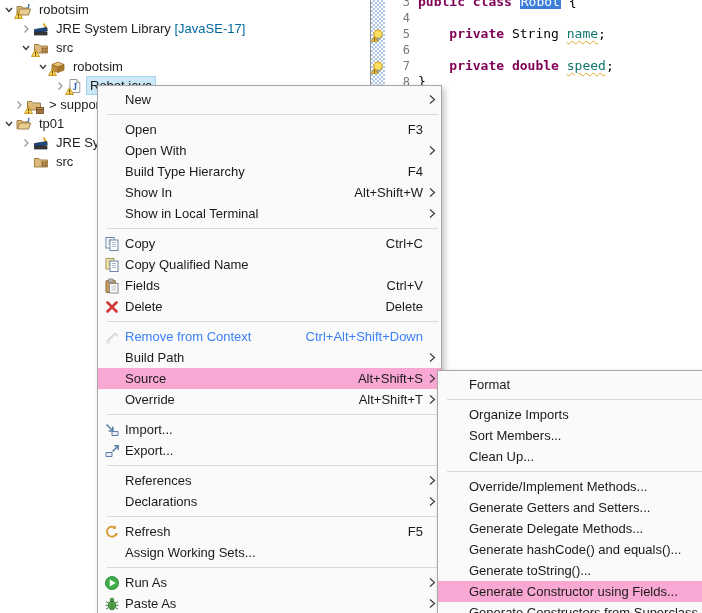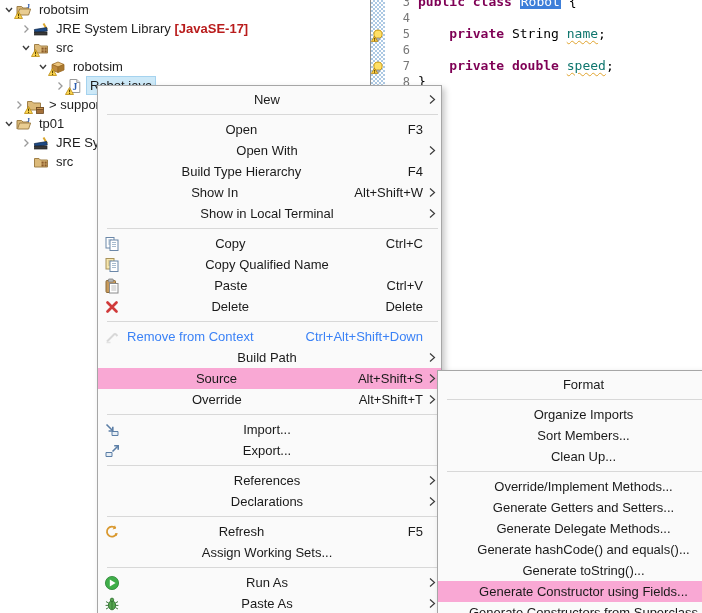--- a/index.html
+++ b/index.html
@@ -7,21 +7,21 @@
   
   .tree{position:absolute;left:0;top:0;width:370px;height:180px;z-index:1;}
   .trow{position:absolute;left:0;height:19px;display:flex;align-items:center;font-size:13px;color:#1e1e1e;white-space:nowrap;}
   .chev{width:14px;height:14px;flex:none;display:flex;align-items:center;justify-content:center;}
   .ticon{position:relative;width:16px;height:16px;flex:none;margin-right:4px;}
   .ticon svg{display:block;}
   .ovl{position:absolute;left:-2px;bottom:-1px;width:9px;height:8px;}
   .ovr{position:absolute;right:-2px;bottom:-1px;width:8px;height:8px;}
   .tlabel{padding:1px 3px;}
   .tlabel.sel{background:#cde9f8;outline:1px solid #a5d3ef;}
-  .tsuffix{color:#b91c1c;font-weight:bold;}
+  .tsuffix{color:#0369a1;}
   
   .editor{position:absolute;left:370px;top:0;width:332px;height:92px;z-index:1;border-left:1px solid #8f8f8f;background:#fff;}
   .annbar{position:absolute;left:0;top:0;width:14px;height:88px;
     background-image:linear-gradient(45deg,#adc9e3 25%,transparent 25%,transparent 75%,#adc9e3 75%),
                      linear-gradient(45deg,#adc9e3 25%,#fff 25%,#fff 75%,#adc9e3 75%);
     background-position:0 0,2px 2px;background-size:4px 4px;}
   .gicon{position:absolute;left:0;width:14px;height:13px;}
   .nums{position:absolute;left:15px;top:-6px;width:24px;text-align:right;color:#787878;
     font-family:"DejaVu Sans Mono",monospace;font-size:12px;line-height:16px;}
   .codecol{position:absolute;left:47px;top:-6px;right:0;font-family:"DejaVu Sans Mono",monospace;
@@ -32,21 +32,21 @@
   
   .menu{position:absolute;background:#fafafa;border:1px solid #a6a6a6;box-shadow:3px 3px 6px rgba(0,0,0,.22);padding-top:3px;}
   #context-menu{left:97px;top:85px;width:343px;z-index:10;}
   #source-submenu{left:437px;top:370px;width:292px;z-index:11;}
   .mitem{height:21px;display:flex;align-items:center;font-size:13px;color:#1a1a1a;cursor:default;}
   .mitem.hl{background:#f9a8d4;}
   .mitem.dis .mlabel,.mitem.dis .mshort{color:#3b82f6;}
   .mitem.dis .mgut{opacity:.55;}
   .mgut{width:27px;flex:none;display:flex;align-items:center;justify-content:center;}
   #source-submenu .mgut{width:31px;}
-  .mlabel{flex:1;white-space:nowrap;padding-right:14px;text-align:center;}
+  .mlabel{flex:1;white-space:nowrap;padding-right:14px;}
   .mshort{white-space:nowrap;color:#1a1a1a;margin-left:36px;}
   .marr{width:18px;flex:none;display:flex;align-items:center;justify-content:center;}
   .msep{border-top:1px solid #d8d8d8;margin:4px 3px 4px 9px;height:0;}
 </style>
 </head>
 <body>
 
 <div class="tree" id="tree">
     <div class="trow" style="top: 0px; padding-left: 2px;">
       <span class="chev">
@@ -335,21 +335,21 @@
     </div>
     <div class="mitem">
       <span class="mgut">
         <svg width="16" height="16" viewBox="0 0 16 16">
           <rect x="2" y="2.5" width="9.5" height="12" rx="1" fill="#c89a5a" stroke="#8a6a3a" stroke-width="1"></rect>
           <rect x="4.3" y="1" width="5" height="3" rx=".8" fill="#b9b9b9" stroke="#7e7e7e" stroke-width=".8"></rect>
           <rect x="5.5" y="5.5" width="8.5" height="9.5" fill="#fff" stroke="#8a8a8a" stroke-width="1"></rect>
           <path d="M7.3 8 h5 M7.3 10 h5 M7.3 12 h5" stroke="#b5b5b5" stroke-width=".9"></path>
         </svg>
       </span>
-      <span class="mlabel">Paste</span>
+      <span class="mlabel">Fields</span>
       <span class="mshort">Ctrl+V</span>
       <span class="marr"></span>
     </div>
     <div class="mitem">
       <span class="mgut">
         <svg width="16" height="16" viewBox="0 0 16 16">
           <path d="M3.5 3.5 L12.5 12.5 M12.5 3.5 L3.5 12.5" stroke="#d03a3a" stroke-width="2.7" stroke-linecap="round"></path>
         </svg>
       </span>
       <span class="mlabel">Delete</span>

